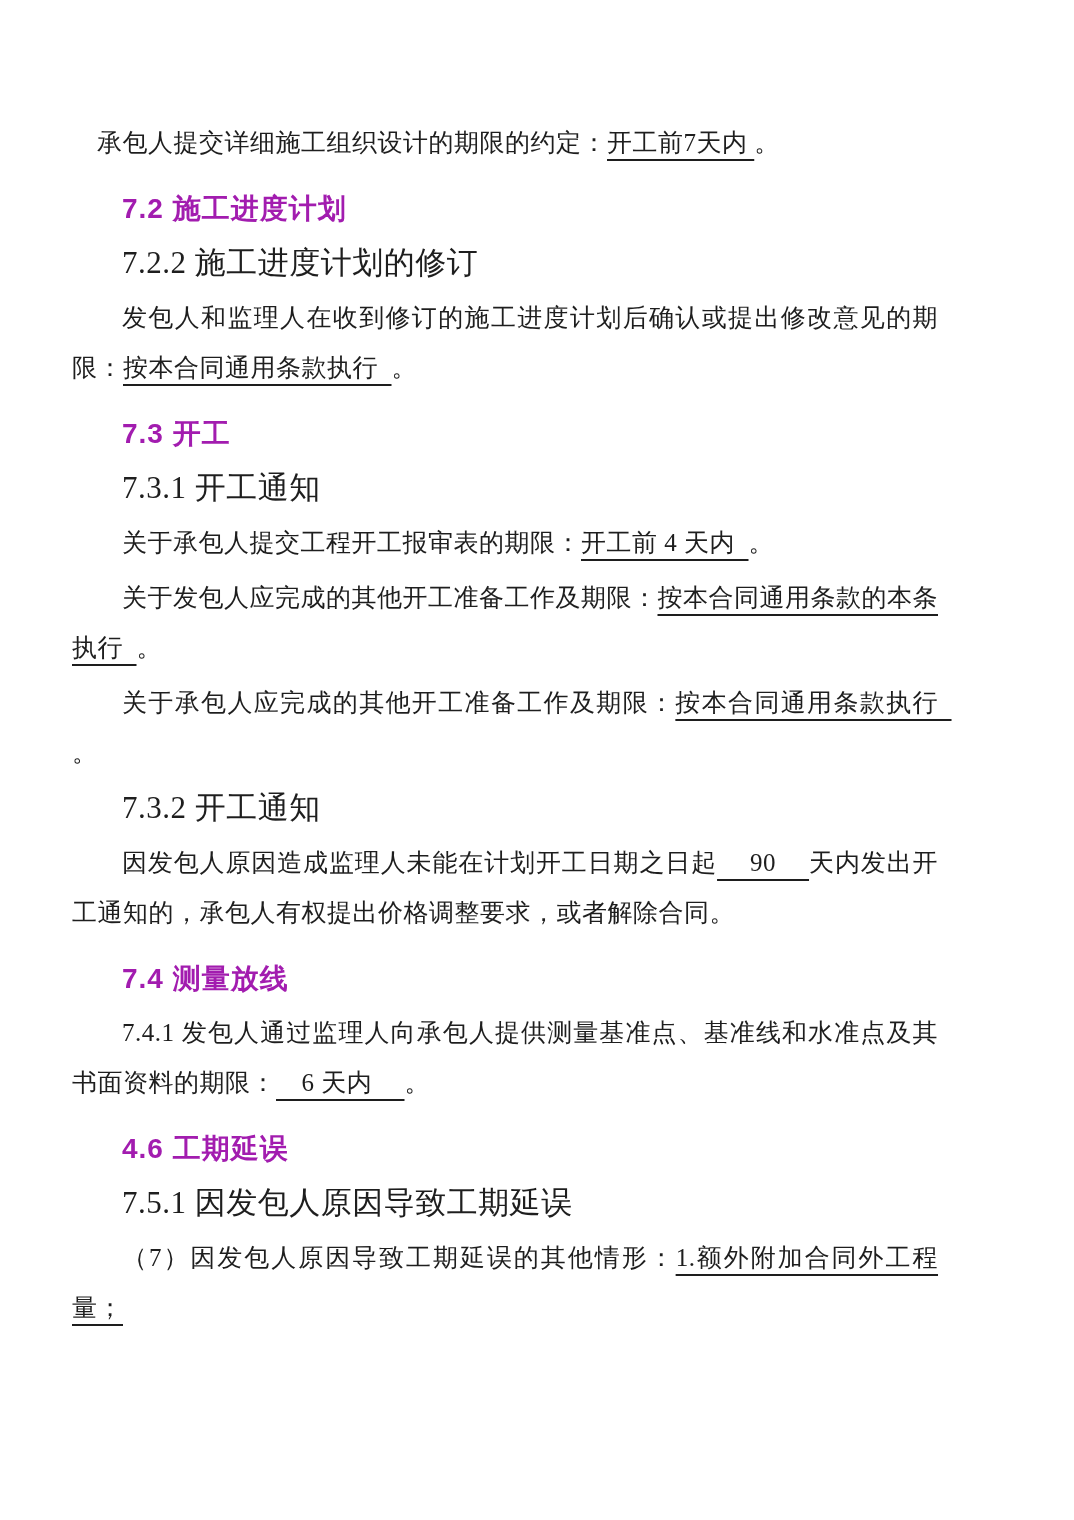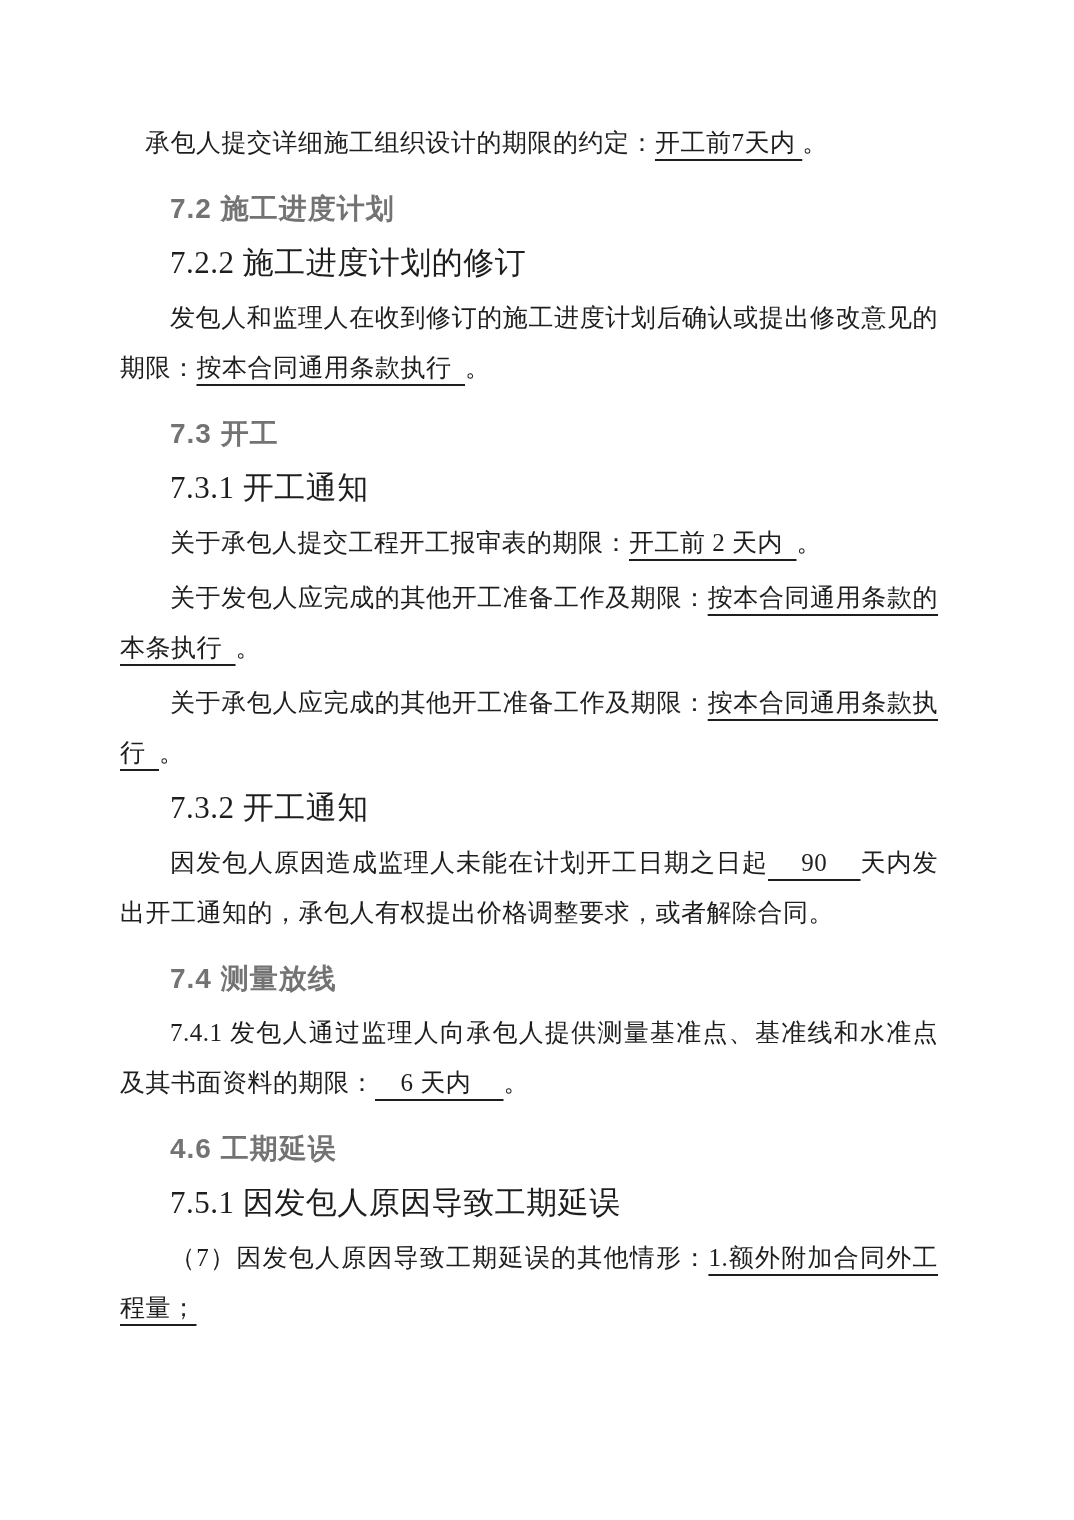--- a/index.html
+++ b/index.html
@@ -7,21 +7,21 @@
     padding: 0;
     background: #ffffff;
   }
   .page {
     position: relative;
     width: 1074px;
     height: 1520px;
     margin: 0 auto;
     background: #ffffff;
     box-sizing: border-box;
-    padding: 118px 136px 0 120px;
+    padding: 118px 136px 0 72px;
     font-family: "Liberation Serif", "DejaVu Serif", serif;
     color: #1e1e1e;
     overflow: hidden;
   }
   .para {
     margin: 0 0 5px 0;
     font-size: 25px;
     line-height: 50px;
     text-align: justify;
     white-space: pre-wrap;
@@ -35,21 +35,21 @@
     line-height: 50px;
     text-indent: 50px;
     white-space: pre-wrap;
     letter-spacing: 0.5px;
   }
   .heading {
     font-family: "Liberation Sans", "DejaVu Sans", sans-serif;
     font-weight: 700;
     font-size: 28px;
     line-height: 42px;
-    color: #737373;
+    color: #a21caf;
     margin: 20px 0 8px 0;
     text-indent: 50px;
     letter-spacing: 1px;
   }
   .u {
     text-decoration: underline;
     text-decoration-thickness: 1.5px;
     text-underline-offset: 8px;
     white-space: pre-wrap;
   }
@@ -65,21 +65,21 @@
   <h2 class="heading">7.2 施工进度计划</h2>
 
   <p class="sub">7.2.2 施工进度计划的修订</p>
 
   <p class="para ind2"><span>发包人和监理人在收到修订的施工进度计划后确认或提出修改意见的期限：</span><span class="u">按本合同通用条款执行  </span><span>。</span></p>
 
   <h2 class="heading">7.3 开工</h2>
 
   <p class="sub">7.3.1 开工通知</p>
 
-  <p class="para ind2"><span>关于承包人提交工程开工报审表的期限：</span><span class="u">开工前 2 天内  </span><span>。</span></p>
+  <p class="para ind2"><span>关于承包人提交工程开工报审表的期限：</span><span class="u">开工前 4 天内  </span><span>。</span></p>
 
   <p class="para ind2"><span>关于发包人应完成的其他开工准备工作及期限：</span><span class="u">按本合同通用条款的本条执行  </span><span>。</span></p>
 
   <p class="para ind2"><span>关于承包人应完成的其他开工准备工作及期限：</span><span class="u">按本合同通用条款执行  </span><span>。</span></p>
 
   <p class="sub">7.3.2 开工通知</p>
 
   <p class="para ind2"><span>因发包人原因造成监理人未能在计划开工日期之日起</span><span class="u">　 90 　</span><span>天内发出开工通知的，承包人有权提出价格调整要求，或者解除合同。</span></p>
 
   <h2 class="heading">7.4 测量放线</h2>

